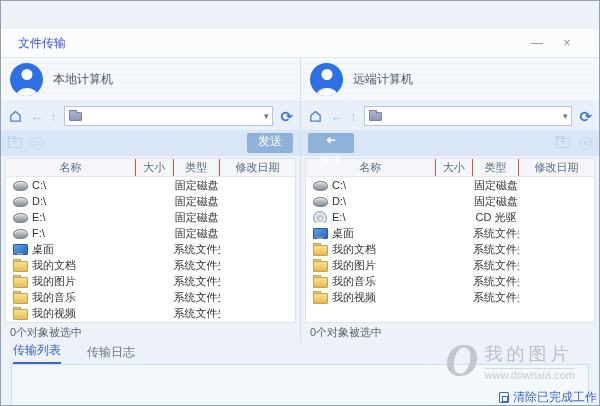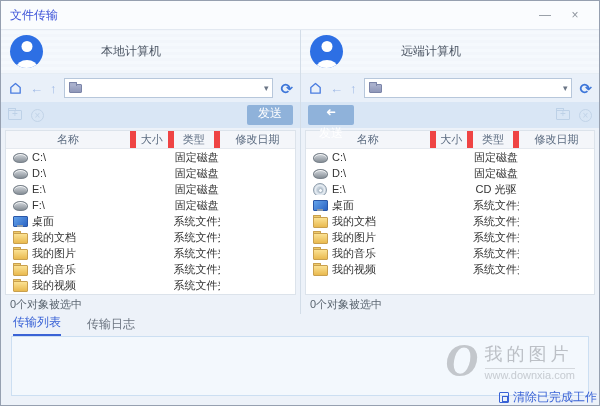--- a/index.html
+++ b/index.html
@@ -2,33 +2,33 @@
 <html><head>
 <meta charset="utf-8">
 <style>
   * { margin:0; padding:0; box-sizing:border-box; }
   body { font-family:"Liberation Sans","DejaVu Sans",sans-serif; background:#dfe3e8; }
   .window{ width:600px; height:406px; background:#EDF2F9; border:1px solid #96A0B0;
            position:relative; overflow:hidden; }
 
   
   .titlebar{ height:29px; background:#FAFCFE; border-bottom:1px solid #E3E9F1;
-             display:flex; align-items:center; padding:0 9px; }
+             display:flex; align-items:center; padding:0 17px;margin-top:28px; }
   .title{ color:#3D53D8; font-size:12px; }
   .win-controls{ margin-left:auto; display:flex; }
   .win-btn{ width:30px; text-align:center; color:#8E959E; font-size:12px; cursor:default; line-height:20px;}
 
   
   .panels{ display:flex; }
   .panel{ width:50%; }
   .panel.right{ border-left:1px solid #D3DDE8; }
 
   .panel-header{ height:44px; display:flex; align-items:center; padding:0 9px;
     background:repeating-linear-gradient(0deg,#F2F6FB 0 3px,#F5F9FD 3px 6px);
-    border-bottom:1px solid #E6EDF4;gap:48px; }
+    border-bottom:1px solid #E6EDF4; }
   .avatar{ width:33px; height:33px; border-radius:50%; background:#2D6FE4; position:relative; overflow:hidden; flex:none;}
   .av-head{ position:absolute; left:50%; top:6px; transform:translateX(-50%); width:11px; height:11px; background:#fff; border-radius:50%; }
   .av-body{ position:absolute; left:50%; bottom:-7px; transform:translateX(-50%); width:21px; height:15px; background:#fff; border-radius:50% 50% 0 0; }
   .pc-name{ margin-left:10px; font-size:12px; color:#4B5563; }
 
   
   .nav-row{ height:28px; background:#E9F0F9; display:flex; align-items:center; padding:0 7px; gap:7px; }
   .nav-ic{ font-size:13px; color:#9FB9E6; line-height:1; cursor:default; }
   .home-svg{ width:15px; height:15px; display:block; }
   .addressbar{ flex:1; height:20px; background:#fff; border:1px solid #B7C7DB; display:flex; align-items:center; padding:0 4px; gap:4px; }
@@ -50,21 +50,21 @@
             font-size:10px; line-height:11px; text-align:center; }
   .send-btn{ background:#8FB2DA; color:#fff; border:none; font-size:12px; height:20px; padding:0 11px;
              border-radius:2px; display:flex; align-items:center; gap:6px; font-family:inherit; cursor:default;flex-direction:column;}
   .send-btn .send-arrow{ font-size:12px; }
   .flip{ display:inline-block; transform:scaleX(-1); }
   .push-right{ margin-left:auto; }
 
   
   .file-box{ margin:2px 4px 0 4px; height:165px; background:#fff; border:1px solid #DCE3EB; overflow:hidden; }
   .thead{ display:grid; grid-template-columns:45% 13% 16% 26%; height:18px; background:#F4F6FA; border-bottom:1px solid #E5E9EF; }
-  .th{ font-size:11px; color:#5B6B80; text-align:center; line-height:17px; border-right:6px solid #ef4444; cursor:default;}
+  .th{ font-size:11px; color:#5B6B80; text-align:center; line-height:17px; border-right:1px solid #ef4444; cursor:default;}
   .th:last-child{ border-right:none; }
   .frow{ display:grid; grid-template-columns:45% 13% 16% 26%; height:16px; align-items:center; font-size:11px; color:#333; }
   .cell{ overflow:hidden; white-space:nowrap; }
   .cell.name{ display:flex; align-items:center; padding-left:7px; }
   .cell.size{ text-align:right; padding-right:6px; }
   .cell.type{ text-align:center; }
   .cell.date{ text-align:center; }
 
   .fic{ width:14px; height:12px; margin-right:5px; flex:none; position:relative; }
   .fic.drive::before{ content:""; position:absolute; left:0; top:2px; width:13px; height:8px;

